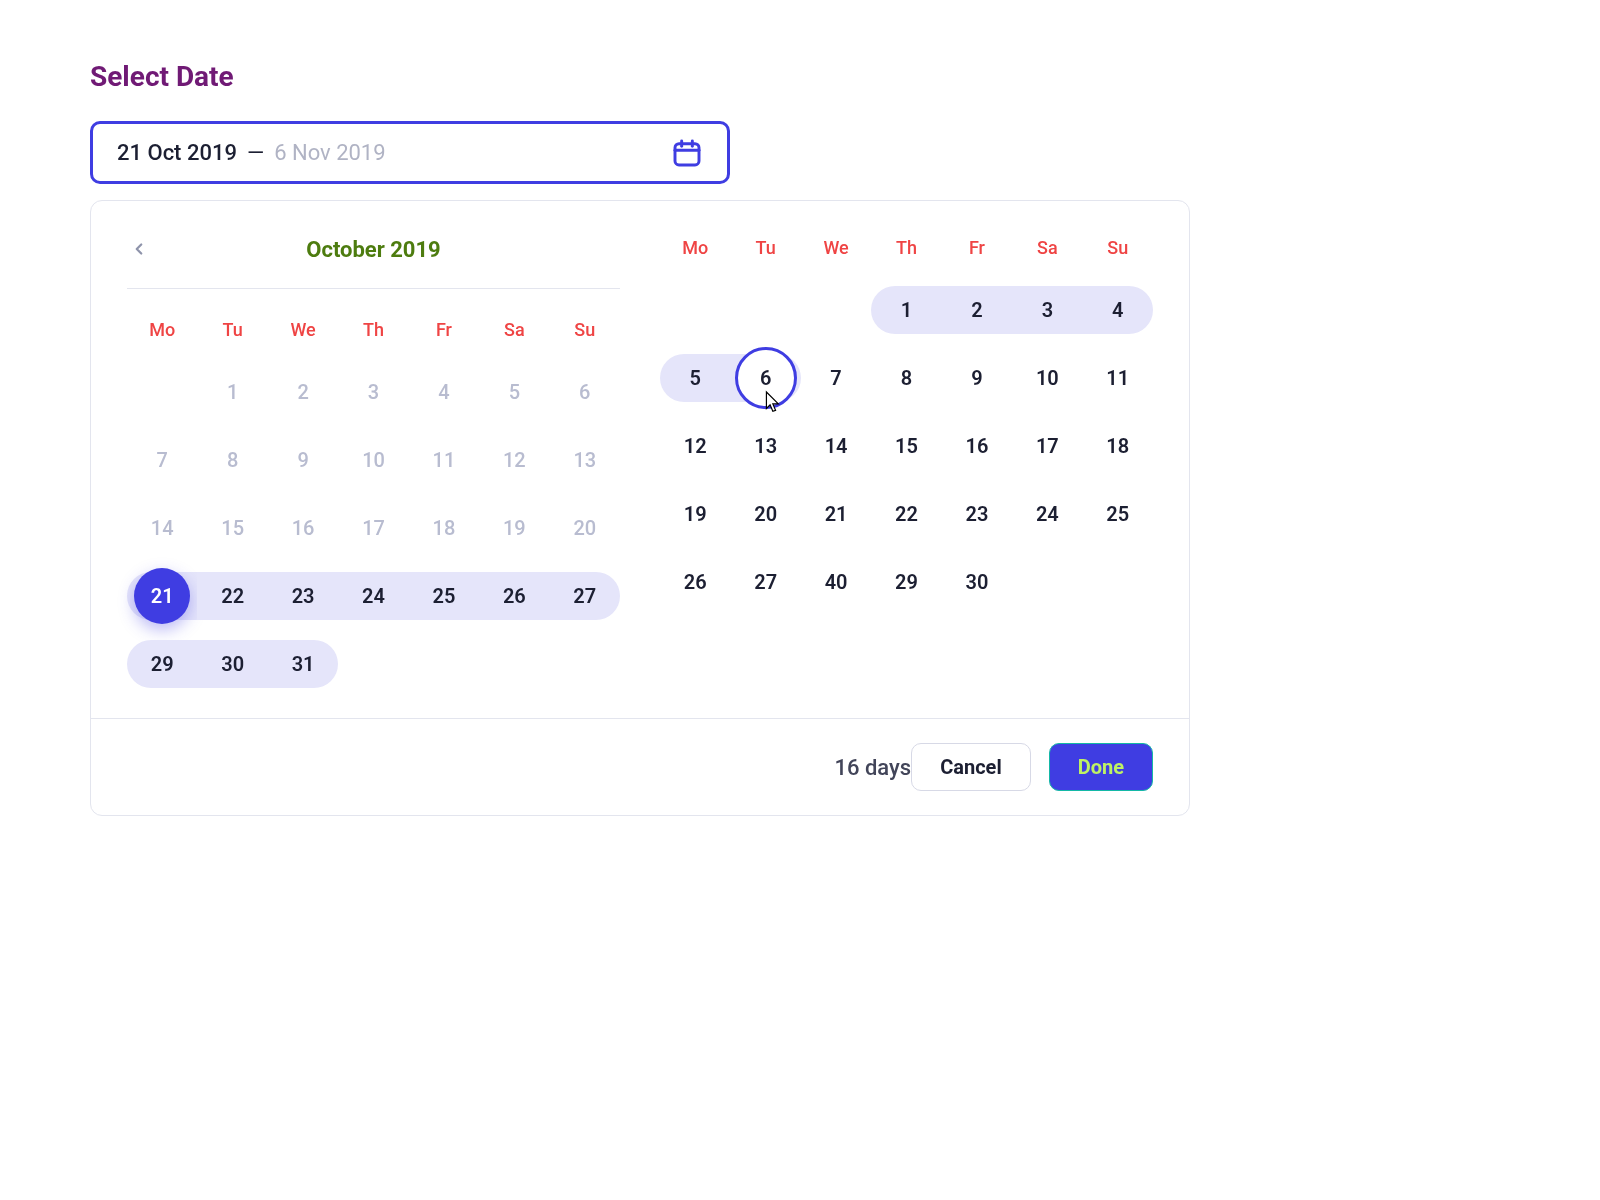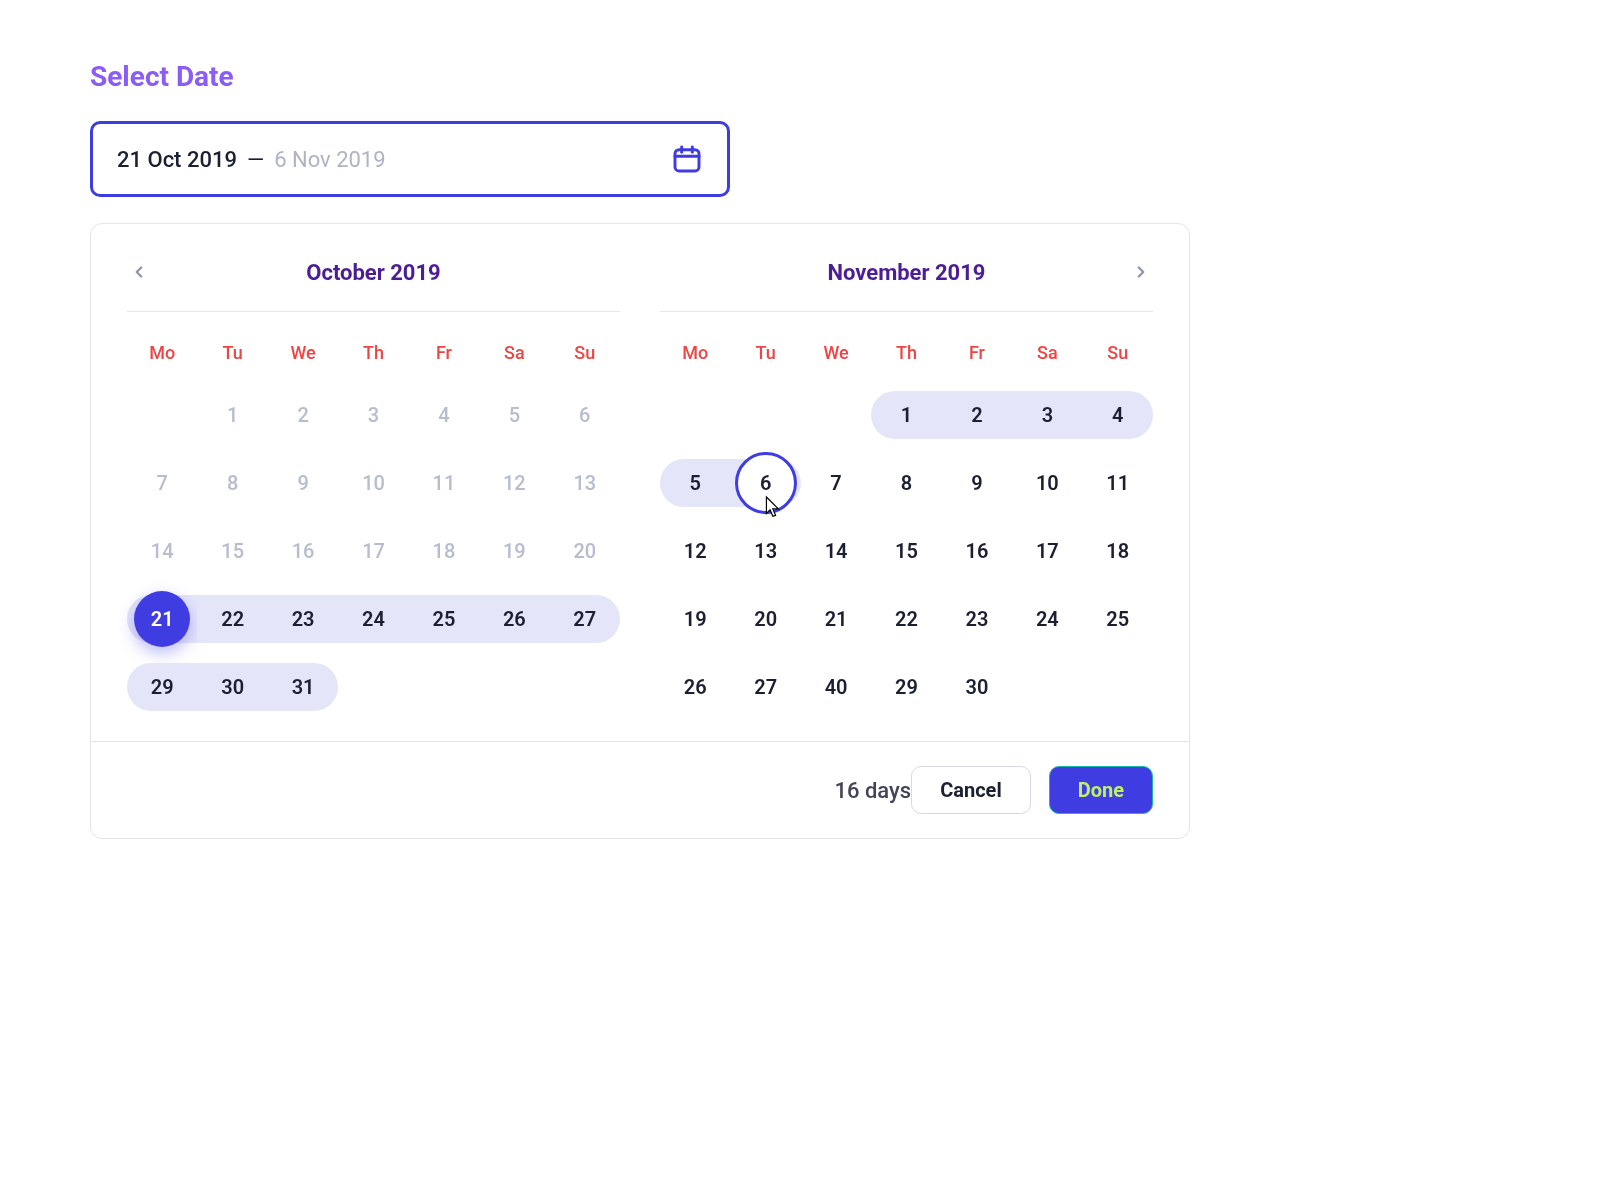--- a/index.html
+++ b/index.html
@@ -6,35 +6,35 @@
   body {
     font-family: -apple-system, BlinkMacSystemFont, "Segoe UI", Roboto, Helvetica, Arial, sans-serif;
     background: #fff;
     color: #1c1f32;
     padding: 60px 90px;
     width: 1600px;
   }
   h1.title {
     font-size: 28px;
     font-weight: 700;
-    color: #8b5cf6;
+    color: #701a75;
     margin-bottom: 28px;
   }
   .date-input {
     width: 640px;
-    height: 76px;
+    height: 63px;
     border: 3px solid #3f3de2;
     border-radius: 10px;
     display: flex;
     align-items: center;
     justify-content: space-between;
     padding: 14px 24px;
     font-size: 22px;
     cursor: pointer;
-    margin-bottom: 26px;
+    margin-bottom: 16px;
   }
   .date-input .range-text { display: flex; align-items: center; gap: 10px; }
   .date-input .start { color: #1c1f32; font-weight:500;}
   .date-input .dash { color: #1c1f32; }
   .date-input .end { color: #b0b3c4; }
   .cal-icon svg { display:block; }
   .panel {
     width: 1100px;
     border: 1px solid #e3e5ee;
     border-radius: 12px;
@@ -59,21 +59,21 @@
     width: 24px;
     height: 24px;
     display:flex;
     align-items:center;
     justify-content:center;
     color:#8f94ab;
     cursor:pointer;
   }
   .nav.left { left: 0; }
   .nav.right { right: 0; }
-  .month-title { font-size: 22px; font-weight: 700; color:#4c1d95; }
+  .month-title { font-size: 22px; font-weight: 700; color:#4d7c0f; }
   .weekdays, .week {
     display: grid;
     grid-template-columns: repeat(7, 1fr);
     gap: 0;
   }
   .weekdays { margin-bottom: 18px; }
   .weekday {
     text-align: center;
     color: #ef4444;
     font-size: 18px;
@@ -303,29 +303,20 @@
                 <span class="num">31</span>
               </div>
               <div class="cell empty"></div>
               <div class="cell empty"></div>
               <div class="cell empty"></div>
               <div class="cell empty"></div>
             </div>
           </div>
       </div>
       <div class="month">
-        <div class="month-header">
-          <div class="month-title">November 2019</div>
-          <div class="nav right">
-            <svg width="18" height="18" viewBox="0 0 24 24" fill="none" stroke="#8f94ab" stroke-width="3" stroke-linecap="round" stroke-linejoin="round">
-                <polyline points="9 18 15 12 9 6"></polyline>
-              </svg>
-
-          </div>
-        </div>
         <div class="weekdays" id="wd-right">
             <div class="weekday">Mo</div>
             <div class="weekday">Tu</div>
             <div class="weekday">We</div>
             <div class="weekday">Th</div>
             <div class="weekday">Fr</div>
             <div class="weekday">Sa</div>
             <div class="weekday">Su</div>
           </div>
         <div class="weeks" id="weeks-right">

